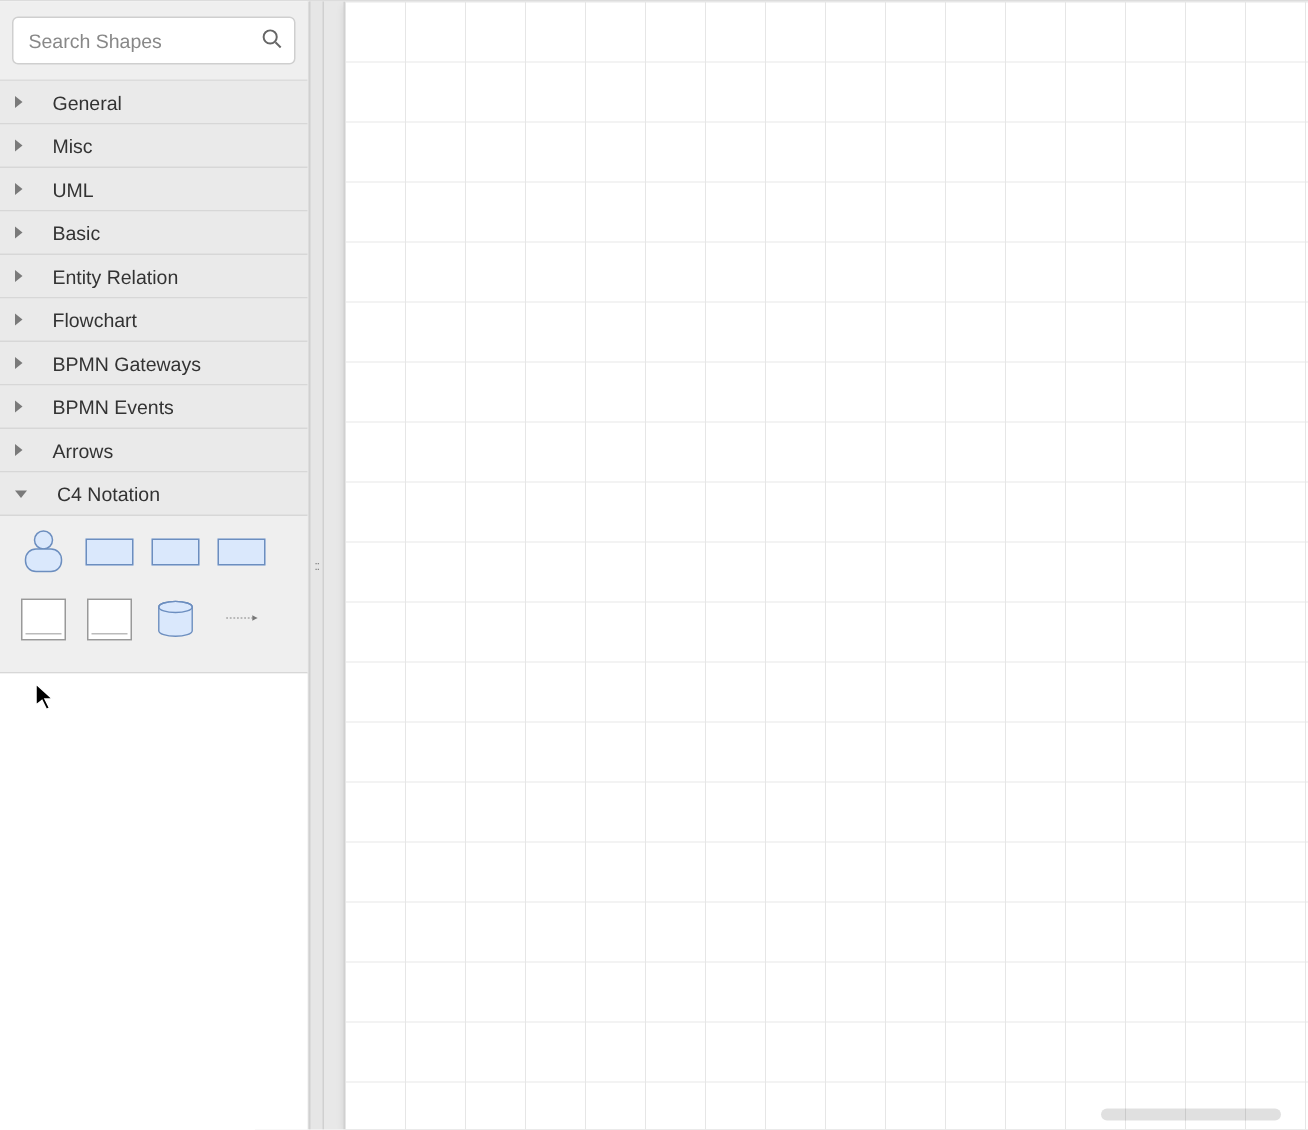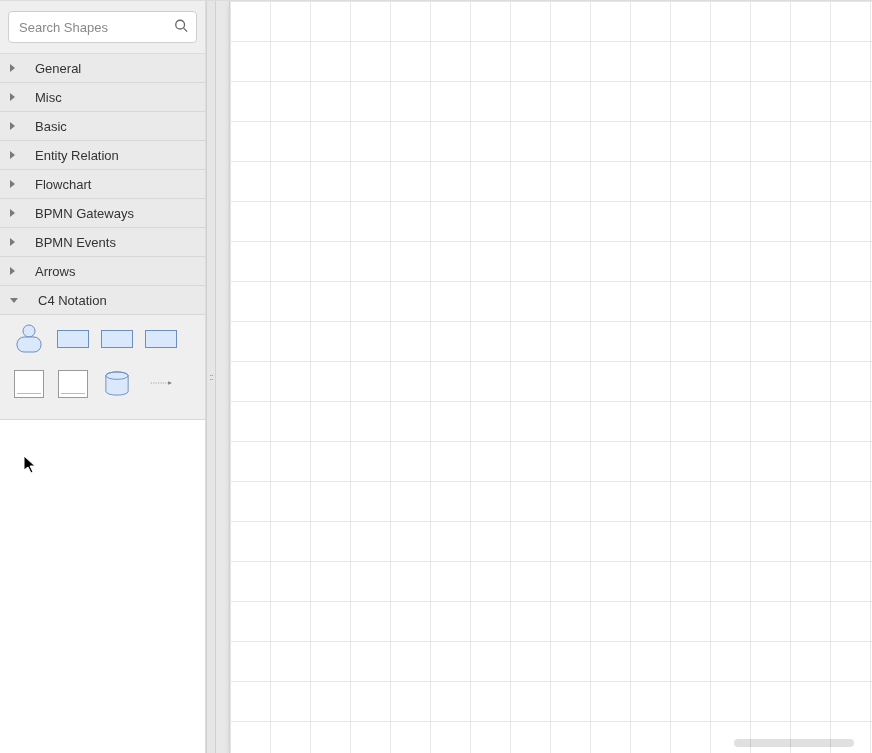--- a/index.html
+++ b/index.html
@@ -214,20 +214,24 @@
       <div class="cat-item">
         <span class="triangle right"></span>
         <span>General</span>
       </div>
       <div class="cat-item">
         <span class="triangle right"></span>
         <span>Misc</span>
       </div>
       <div class="cat-item">
         <span class="triangle right"></span>
+        <span>UML</span>
+      </div>
+      <div class="cat-item">
+        <span class="triangle right"></span>
         <span>Basic</span>
       </div>
       <div class="cat-item">
         <span class="triangle right"></span>
         <span>Entity Relation</span>
       </div>
       <div class="cat-item">
         <span class="triangle right"></span>
         <span>Flowchart</span>
       </div>

